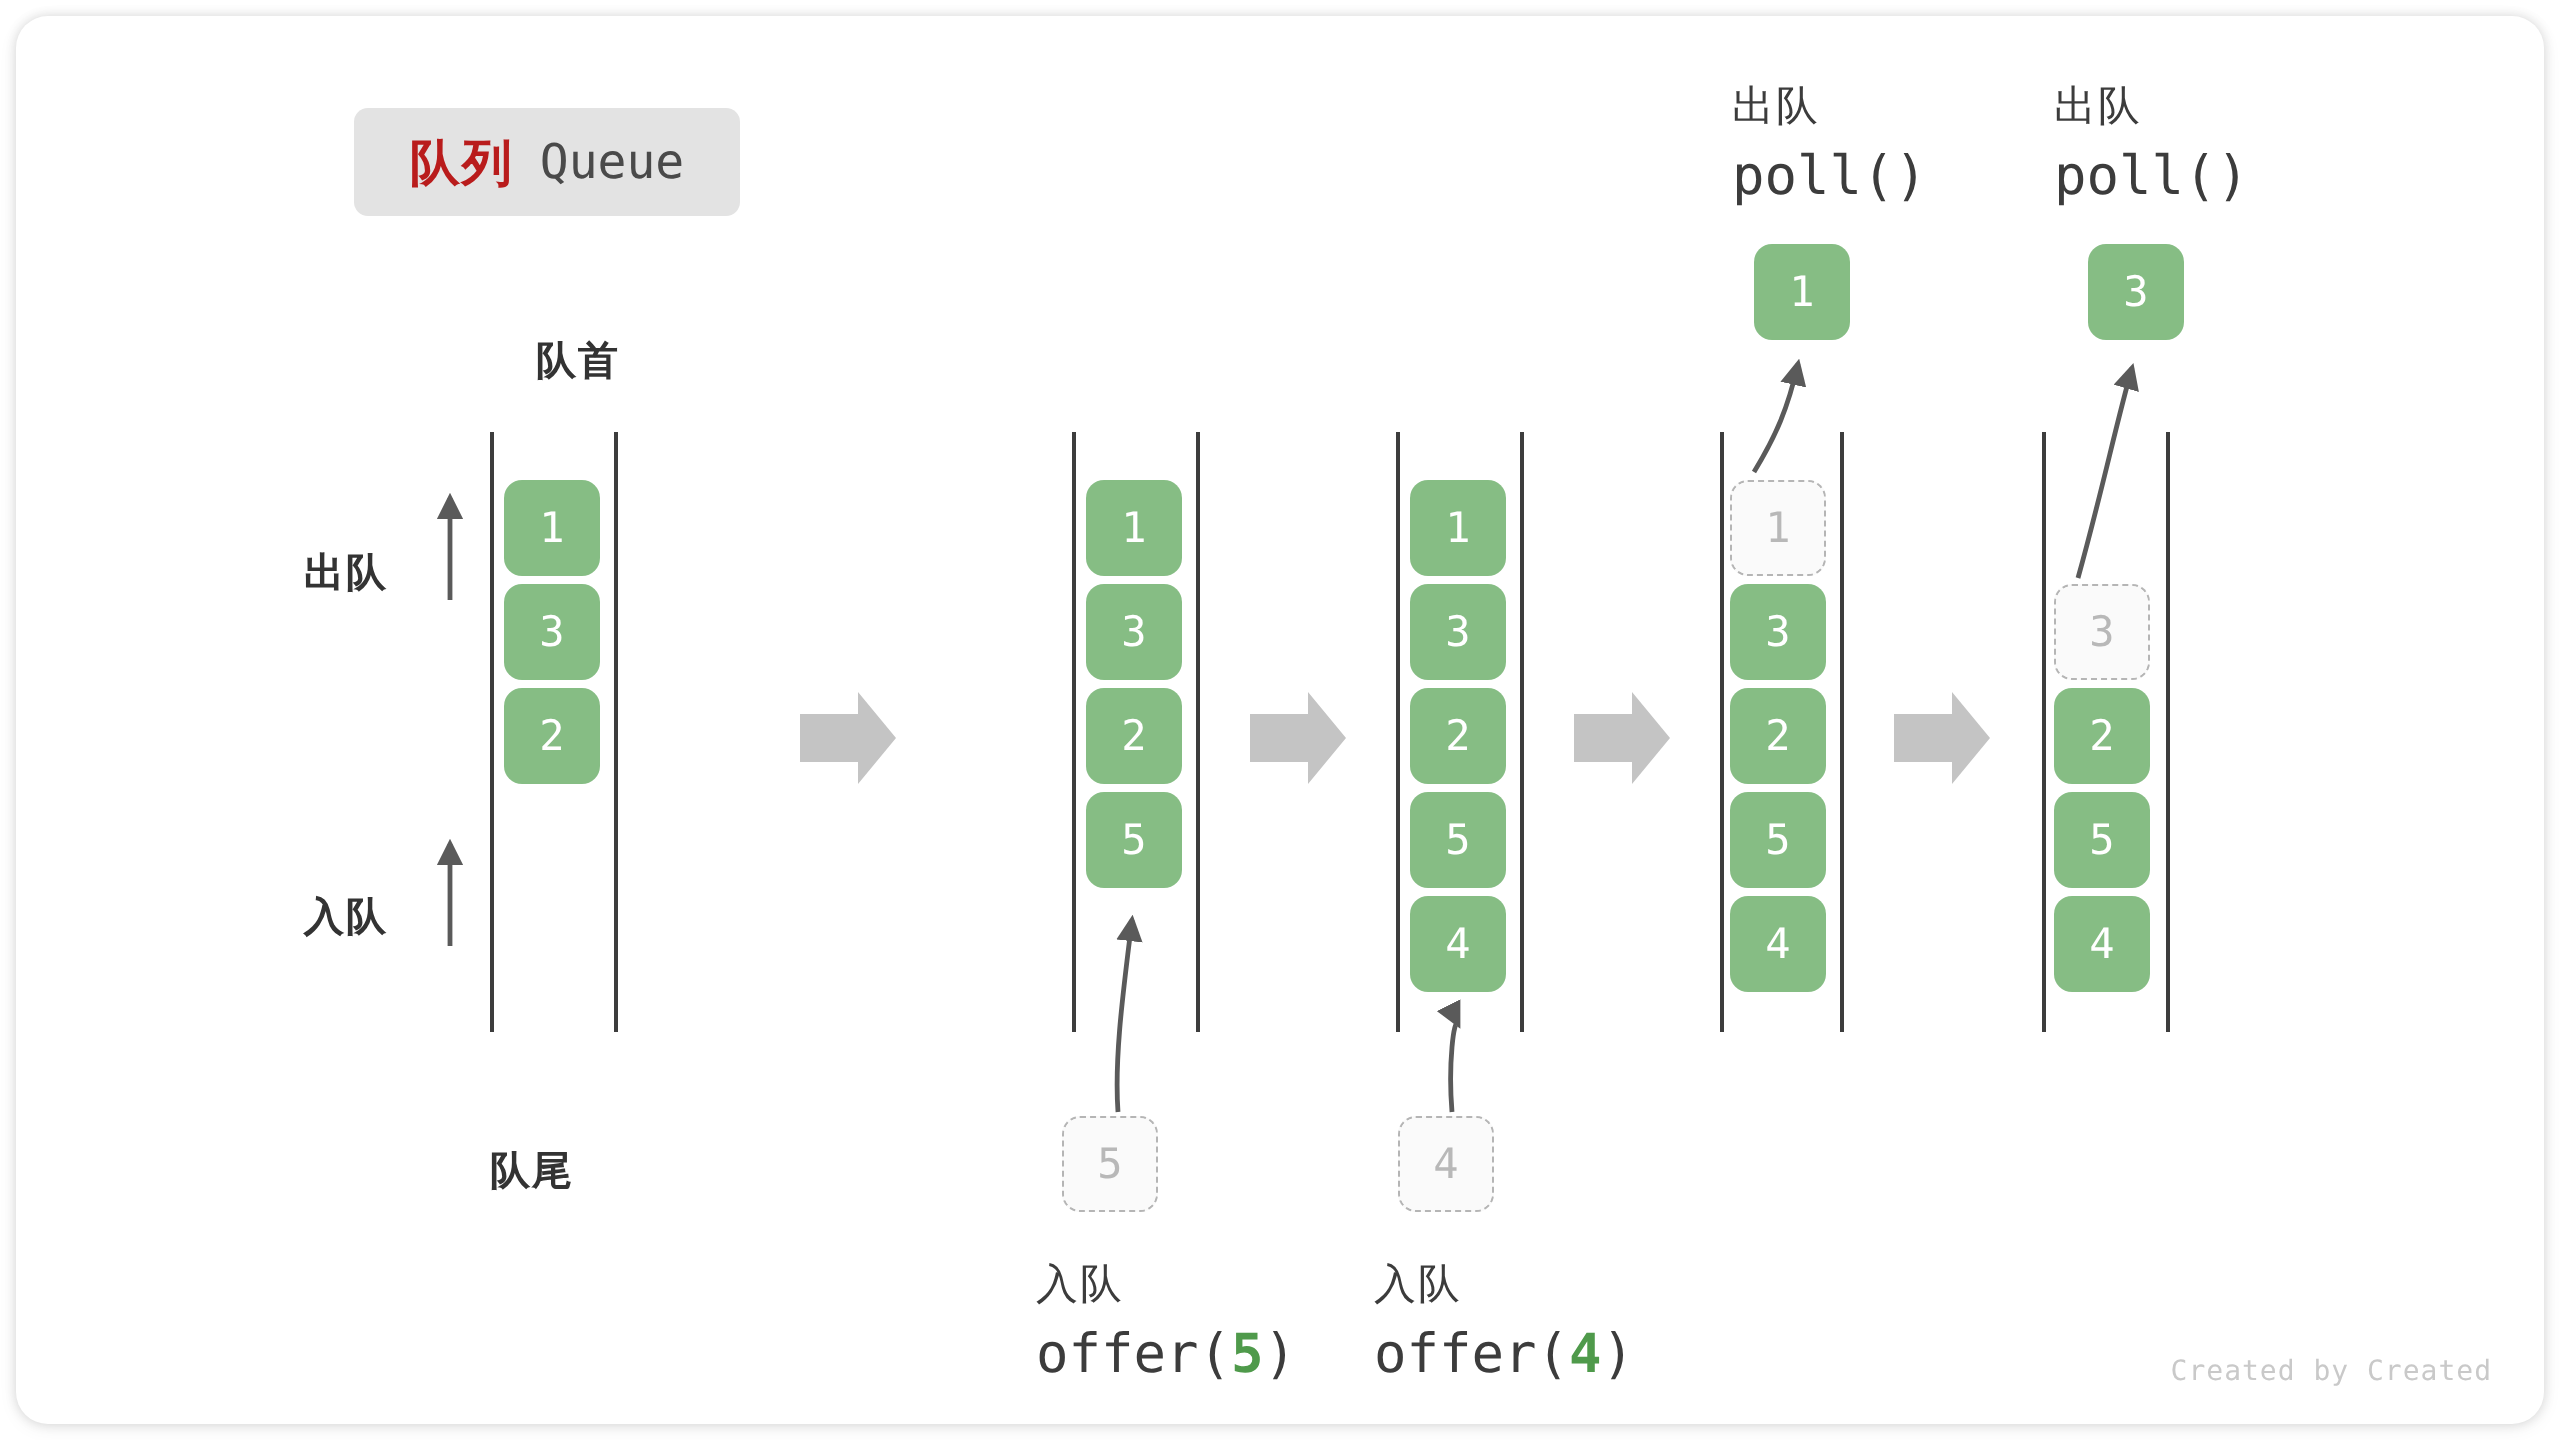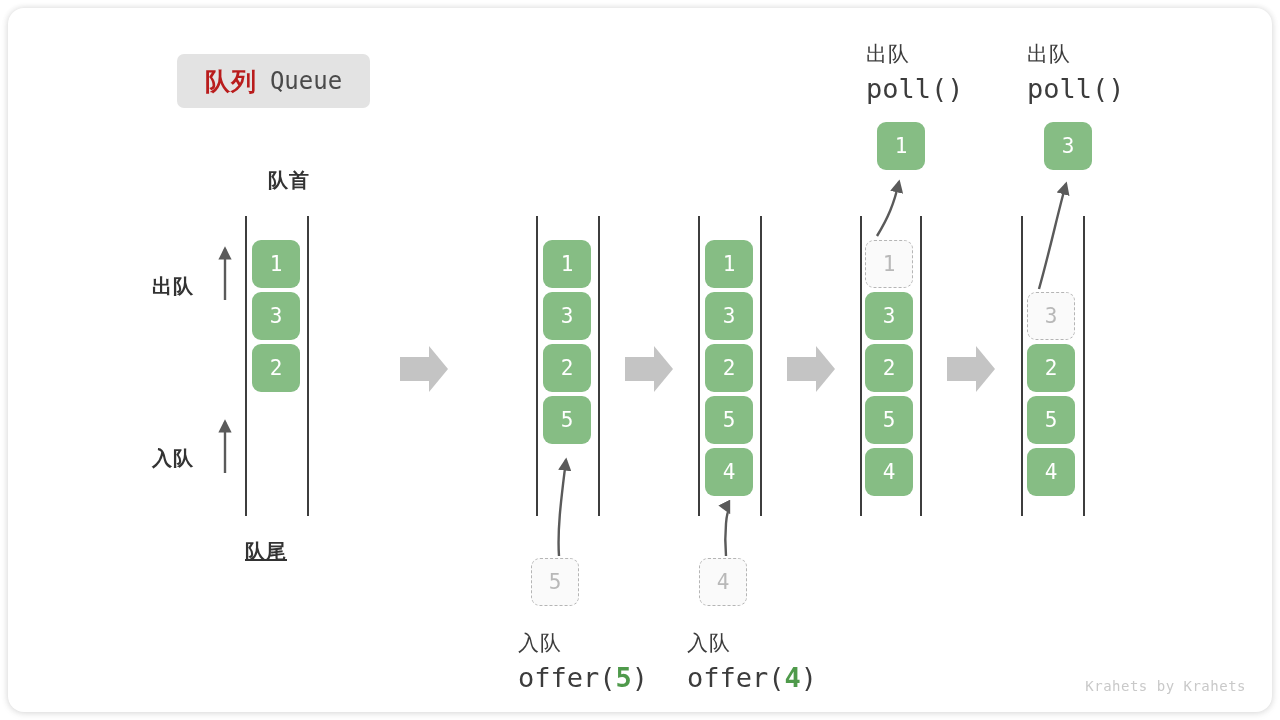--- a/index.html
+++ b/index.html
@@ -142,21 +142,21 @@
 
 <div id="stage">
   <div id="card">
 
     <div id="title-badge">
       <span class="cn">队列</span>
       <span class="en">Queue</span>
     </div>
 
     <div class="cn-label" style="left:234px; top:159px;margin-left:26px;">队首</div>
-    <div class="cn-label" style="left:237px; top:530px;text-decoration:underline;">队尾</div>
+    <div class="cn-label" style="left:237px; top:564px;">队尾</div>
     <div class="cn-label" style="left:144px; top:265px;">出队</div>
     <div class="cn-label" style="left:144px; top:437px;">入队</div>
 
     <div>
       <div class="rail" style="left:237px; top:208px; height:300px;"></div>
       <div class="rail" style="left:299px; top:208px; height:300px;"></div>
       <div class="cell filled" style="left:244px; top:232px;">1</div>
       <div class="cell filled" style="left:244px; top:284px;">3</div>
       <div class="cell filled" style="left:244px; top:336px;">2</div>
     </div>
@@ -256,16 +256,16 @@
 
       <g>
         <path d="M 869 228 C 880 210 886 196 891 174" fill="none" stroke="#5a5a5a" stroke-width="2.4" marker-end="url(#thin-arrow)"></path>
       </g>
 
       <g>
         <path d="M 1031 281 C 1043 238 1050 204 1058 176" fill="none" stroke="#5a5a5a" stroke-width="2.4" marker-end="url(#thin-arrow)"></path>
       </g>
     </svg>
 
-    <div id="credit">Krahets by Krahets</div>
+    <div id="credit">Created by Created</div>
 
   </div>
 </div>
 
 </body></html>

